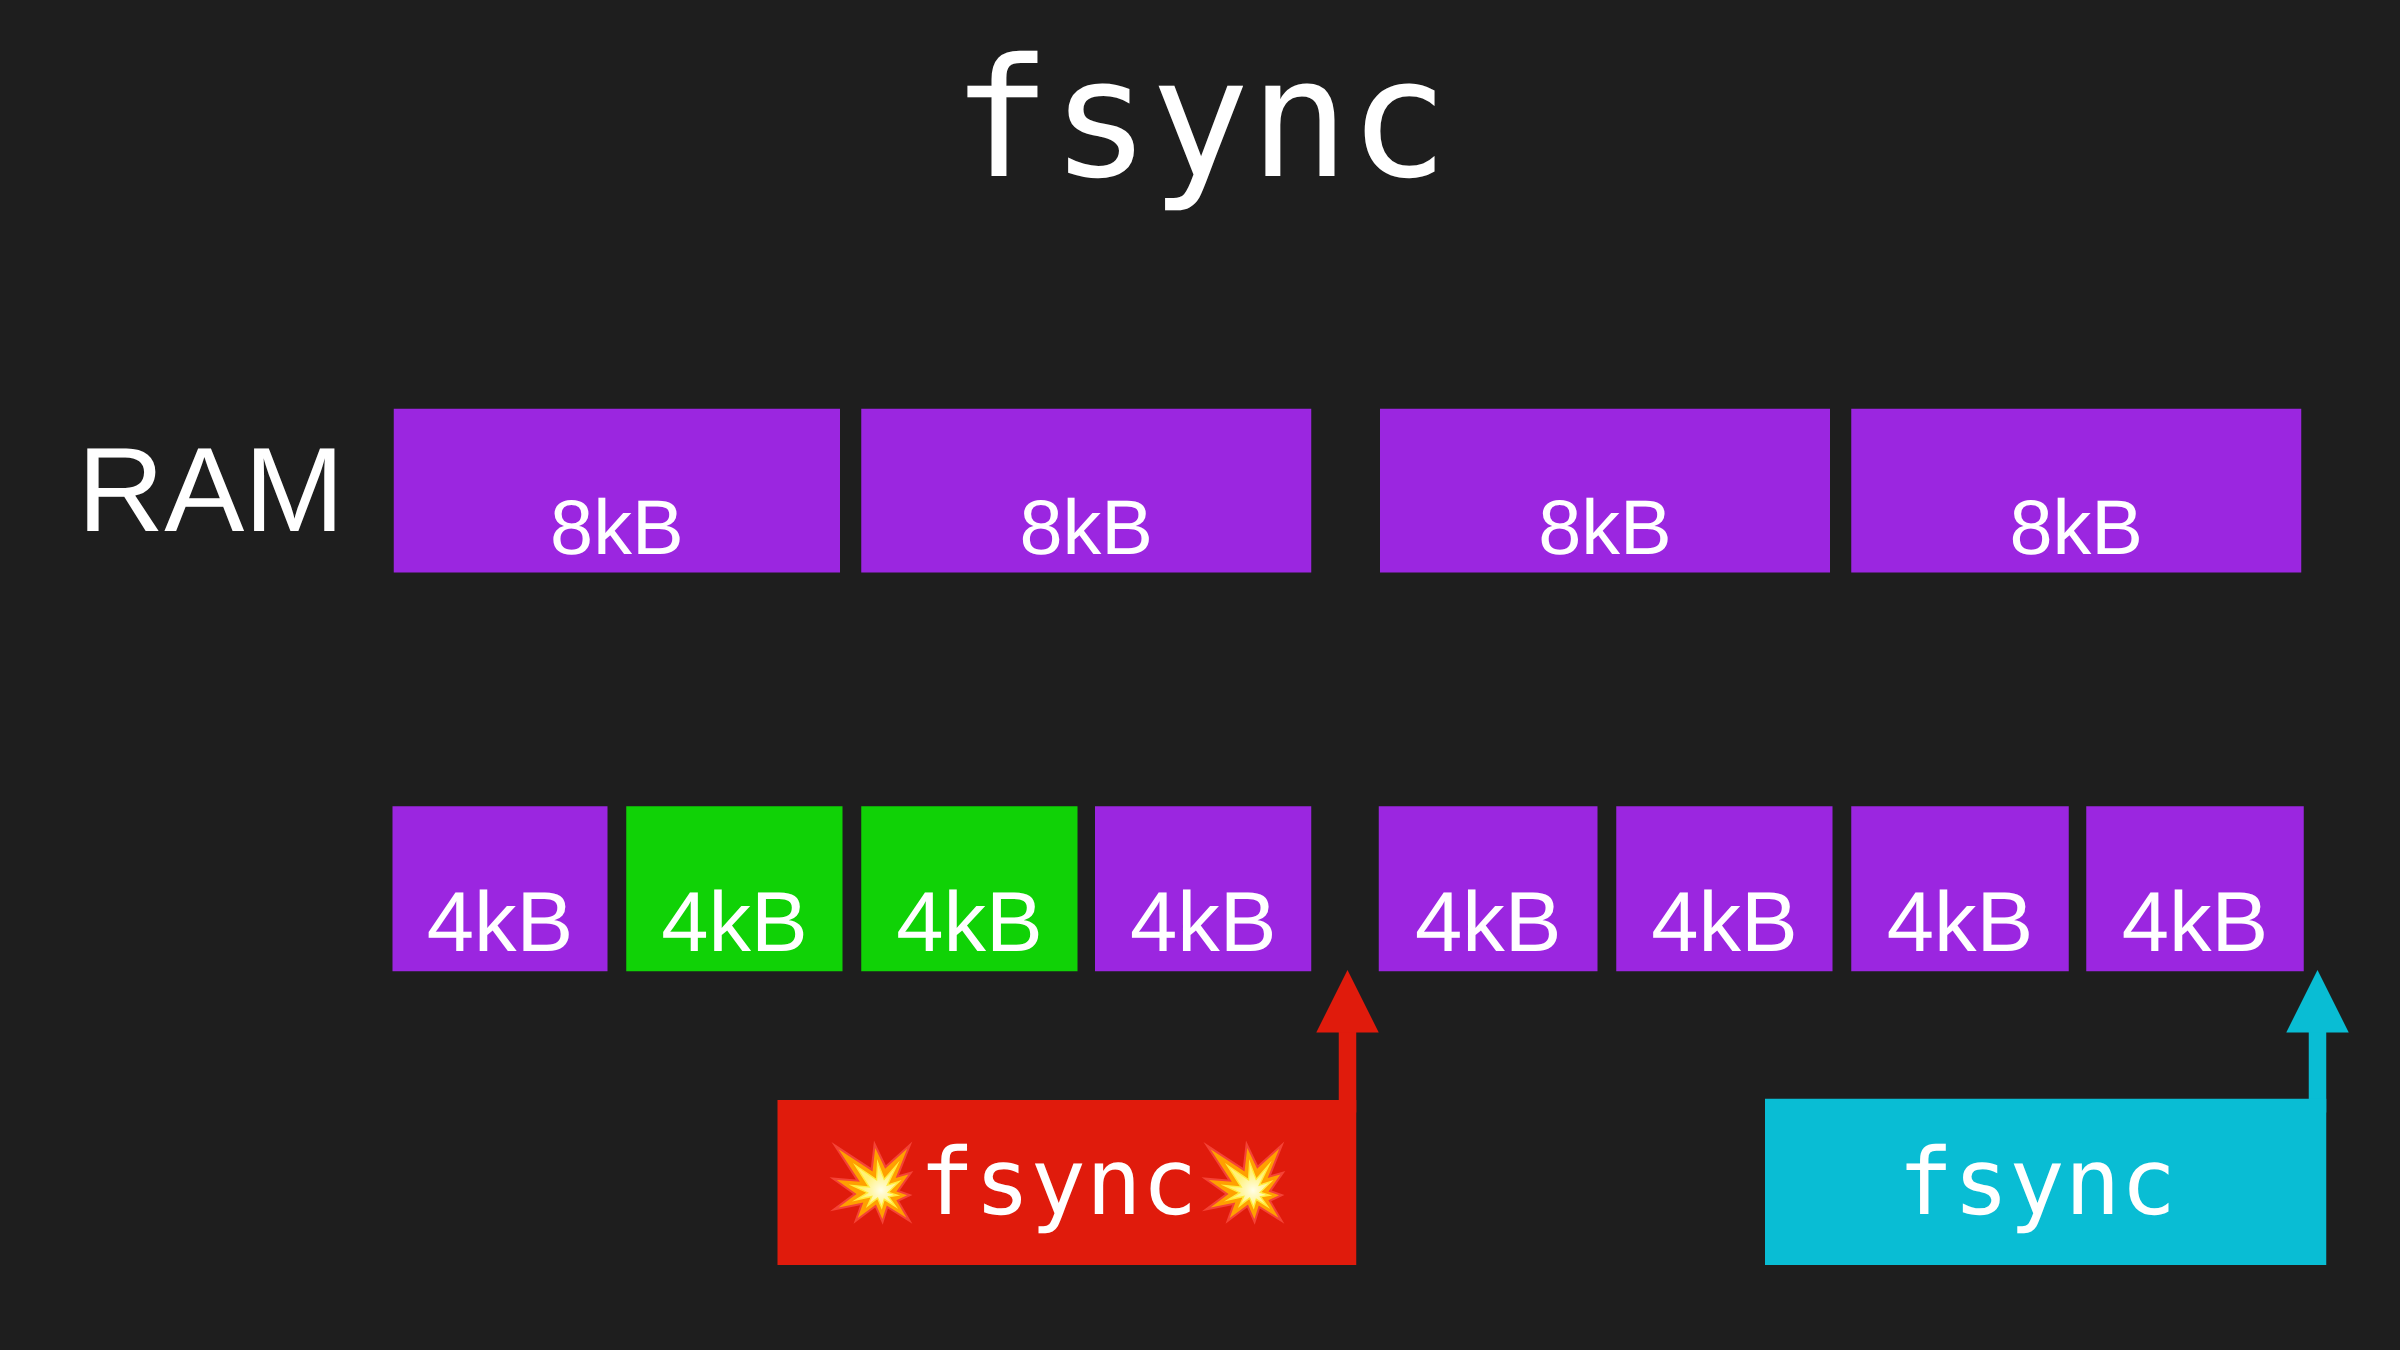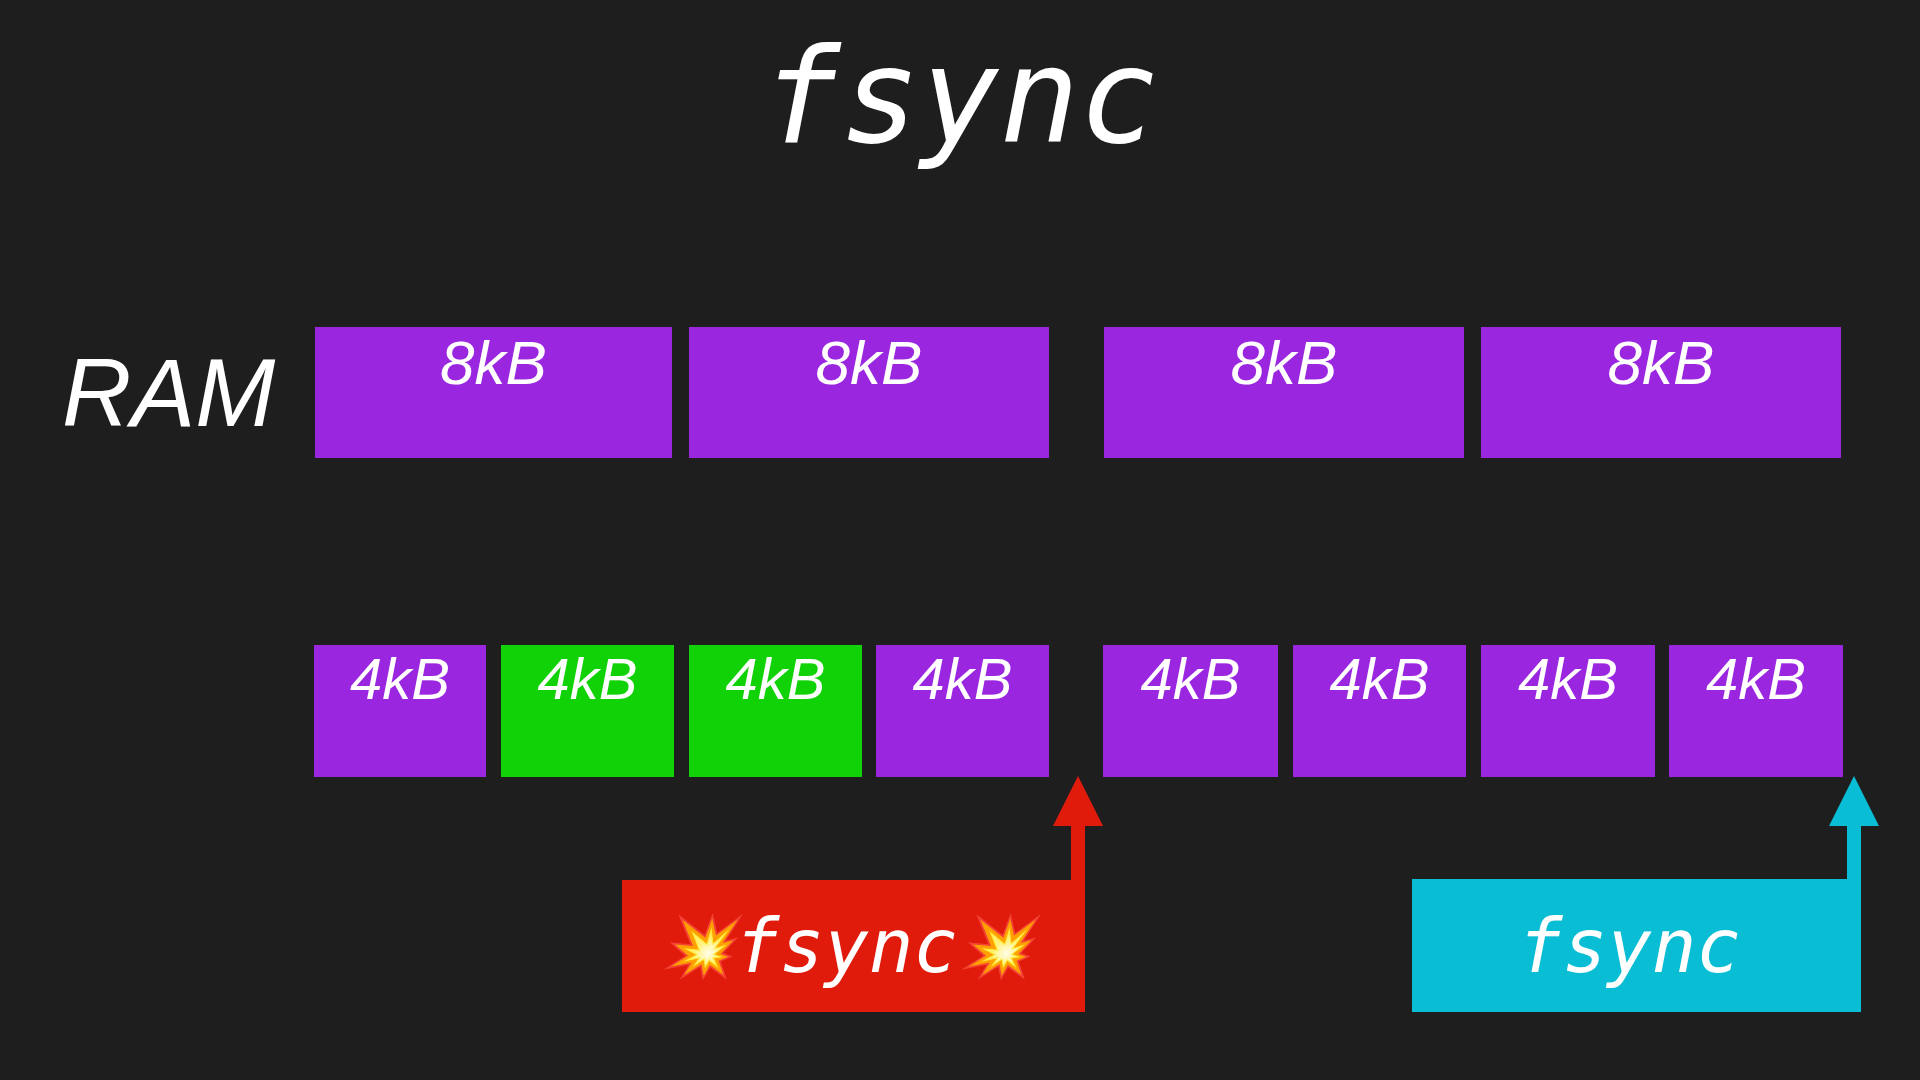--- a/index.html
+++ b/index.html
@@ -7,21 +7,20 @@
     padding: 0;
     background: #1e1e1e;
   }
   #stage {
     position: relative;
     width: 1920px;
     height: 1032px;
     background: #1e1e1e;
     overflow: hidden;
     font-family: "Liberation Sans", sans-serif;
-    font-style: italic;
     -webkit-font-smoothing: antialiased;
   }
 
   
   #title {
     position: absolute;
     left: 0;
     top: 30px;
     width: 1920px;
     text-align: center;
@@ -50,37 +49,37 @@
   }
   #label-ssd {
     left: 76px;
     top: 664px;
   }
 
   
   .block {
     position: absolute;
     display: flex;
-    align-items: flex-start;
+    align-items: flex-end;
     justify-content: center;
     color: #ffffff;
     font-family: "Liberation Sans", sans-serif;
     font-weight: 400;
     box-sizing: border-box;
     white-space: pre;
   }
   .block.ram {
     top: 327px;
     height: 131px;
     font-size: 62px;
   }
   .block.ssd {
     top: 645px;
     height: 132px;
-    font-size: 58px;
+    font-size: 68px;
   }
   .block.purple { background: #9b26e0; }
   .block.green  { background: #10d206; }
 
   
   .fsync-box {
     position: absolute;
     display: flex;
     align-items: center;
     justify-content: center;

